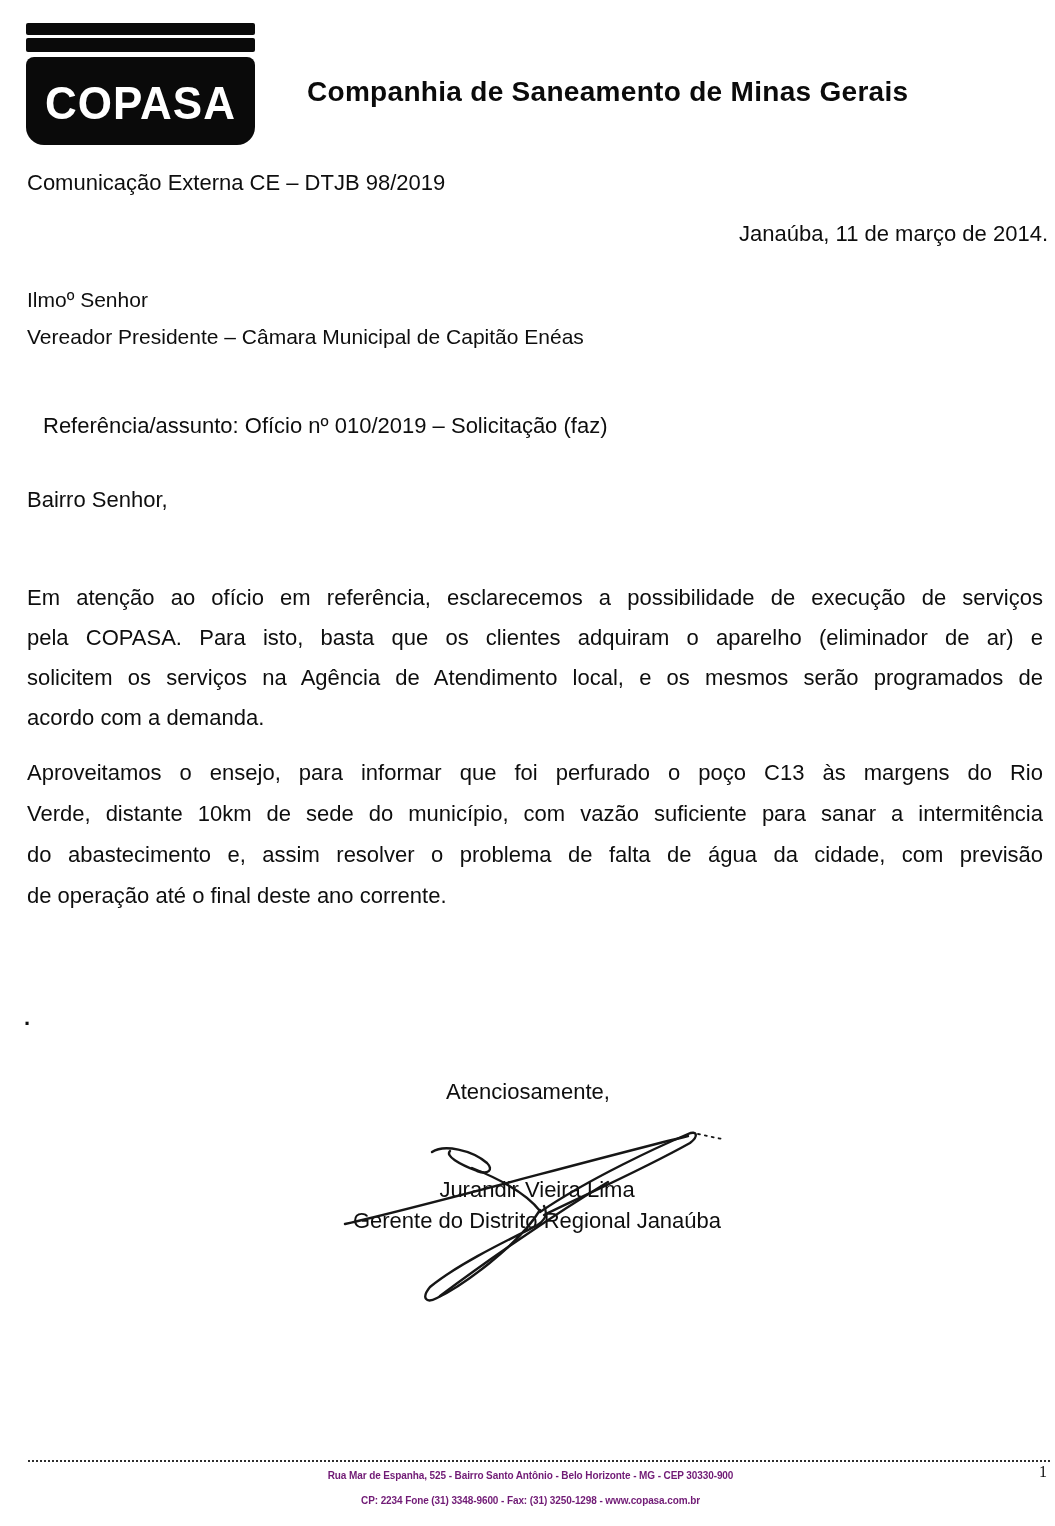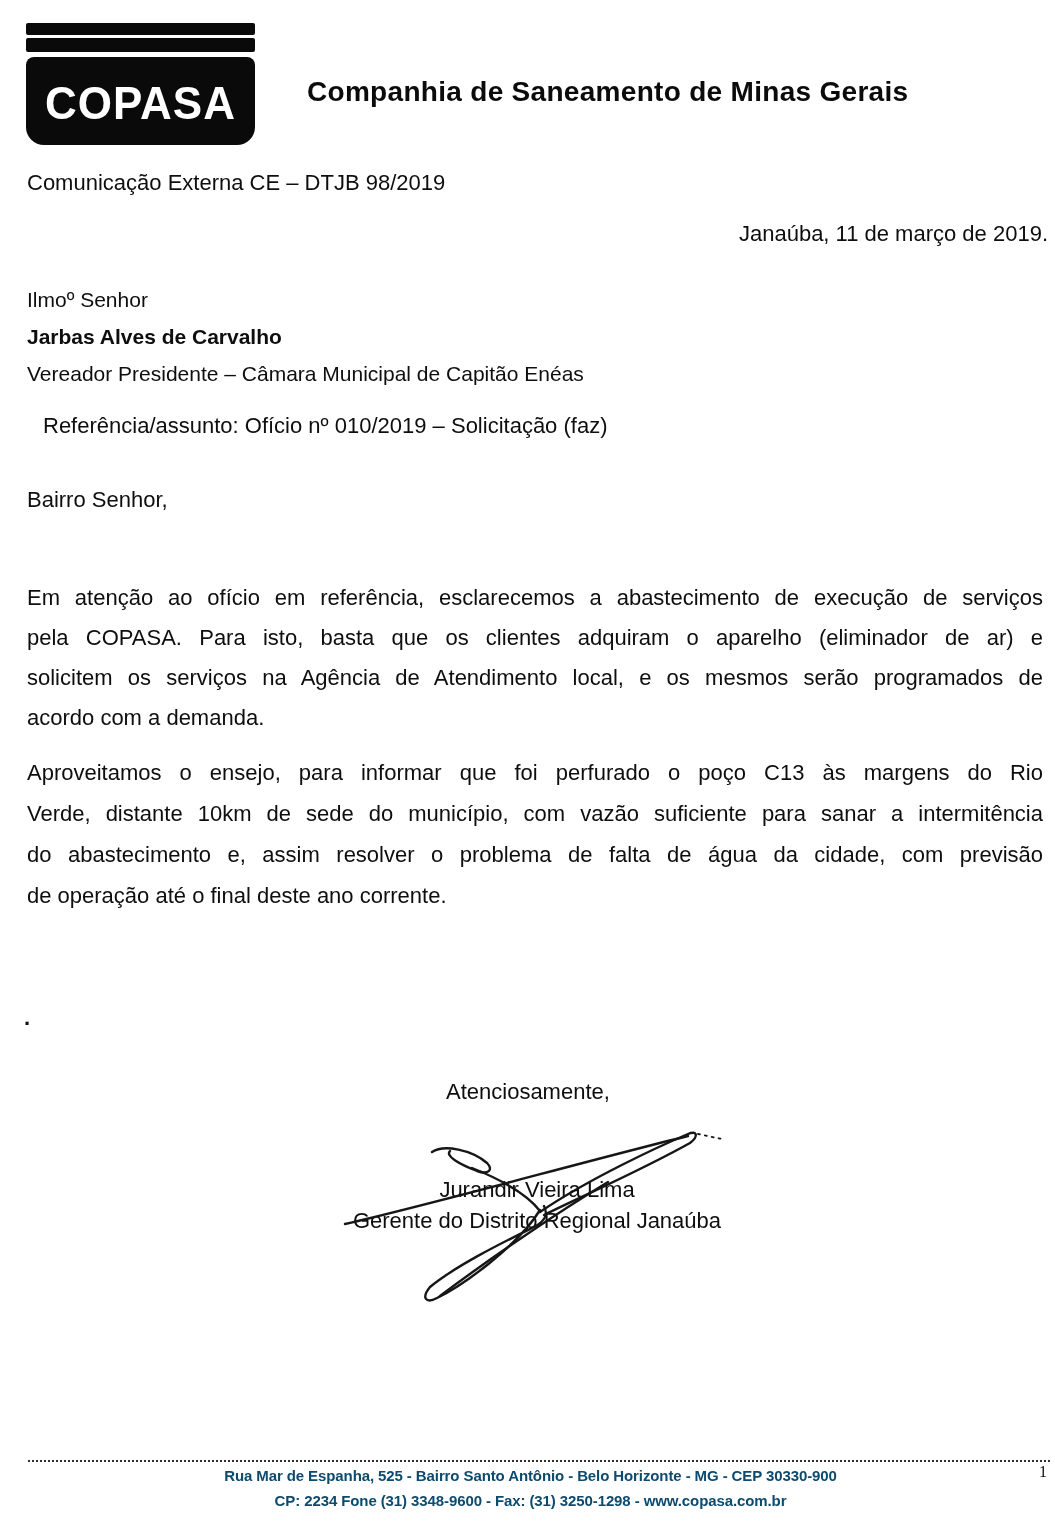--- a/index.html
+++ b/index.html
@@ -49,56 +49,55 @@
   .closing{position:absolute;left:446px;top:1079px;font-size:22px;}
   .sig-block{
     position:absolute;left:272px;top:1174px;width:530px;
     text-align:center;font-size:22px;line-height:31px;
   }
   .signature-svg{position:absolute;left:340px;top:1118px;pointer-events:none;}
   
   .footer-rule{position:absolute;left:28px;top:1460px;width:1022px;border-top:2px dotted #2e2e2e;height:0;}
   .footer-text{
     position:absolute;left:27px;top:1464px;width:1007px;
-    text-align:center;font-size:15px;font-weight:bold;line-height:24.5px;
-    color:#0c4a6e;letter-spacing:-.1px;
+    text-align:center;font-size:10px;font-weight:bold;line-height:24.5px;
+    color:#701a75;letter-spacing:-.1px;
   }
   .page-number{position:absolute;right:8px;top:1463px;font-size:16px;font-family:"Liberation Serif",serif;}
 </style>
 </head>
 <body>
 
 <div class="page">
 
   <div class="logo">
     <div class="stripe s1"></div>
     <div class="stripe s2"></div>
     <div class="logo-box">
       <span class="logo-text">COPASA</span>
     </div>
   </div>
 
   <div class="company-name">Companhia de Saneamento de Minas Gerais</div>
 
   <div class="doc-ref">Comunicação Externa CE – DTJB 98/2019</div>
 
-  <div class="date-line">Janaúba, 11 de março de 2019.</div>
+  <div class="date-line">Janaúba, 11 de março de 2014.</div>
 
   <div class="addressee">
     <div>Ilmoº Senhor</div>
-    <div class="bold">Jarbas Alves de Carvalho</div>
     <div>Vereador Presidente – Câmara Municipal de Capitão Enéas</div>
   </div>
 
   <div class="reference-line">Referência/assunto: Ofício nº 010/2019 – Solicitação (faz)</div>
 
   <div class="greeting">Bairro Senhor,</div>
 
   <div class="para para1">
-      <div class="line">Em atenção ao ofício em referência, esclarecemos a abastecimento de execução de serviços</div>
+      <div class="line">Em atenção ao ofício em referência, esclarecemos a possibilidade de execução de serviços</div>
       <div class="line">pela COPASA. Para isto, basta que os clientes adquiram o aparelho (eliminador de ar) e</div>
       <div class="line">solicitem os serviços na Agência de Atendimento local, e os mesmos serão programados de</div>
       <div class="line last">acordo com a demanda.</div>
     </div>
 
   <div class="para para2">
       <div class="line">Aproveitamos o ensejo, para informar que foi perfurado o poço C13 às margens do Rio</div>
       <div class="line">Verde, distante 10km de sede do município, com vazão suficiente para sanar a intermitência</div>
       <div class="line">do abastecimento e, assim resolver o problema de falta  de água da cidade, com previsão</div>
       <div class="line last">de operação até o final deste ano corrente.</div>

